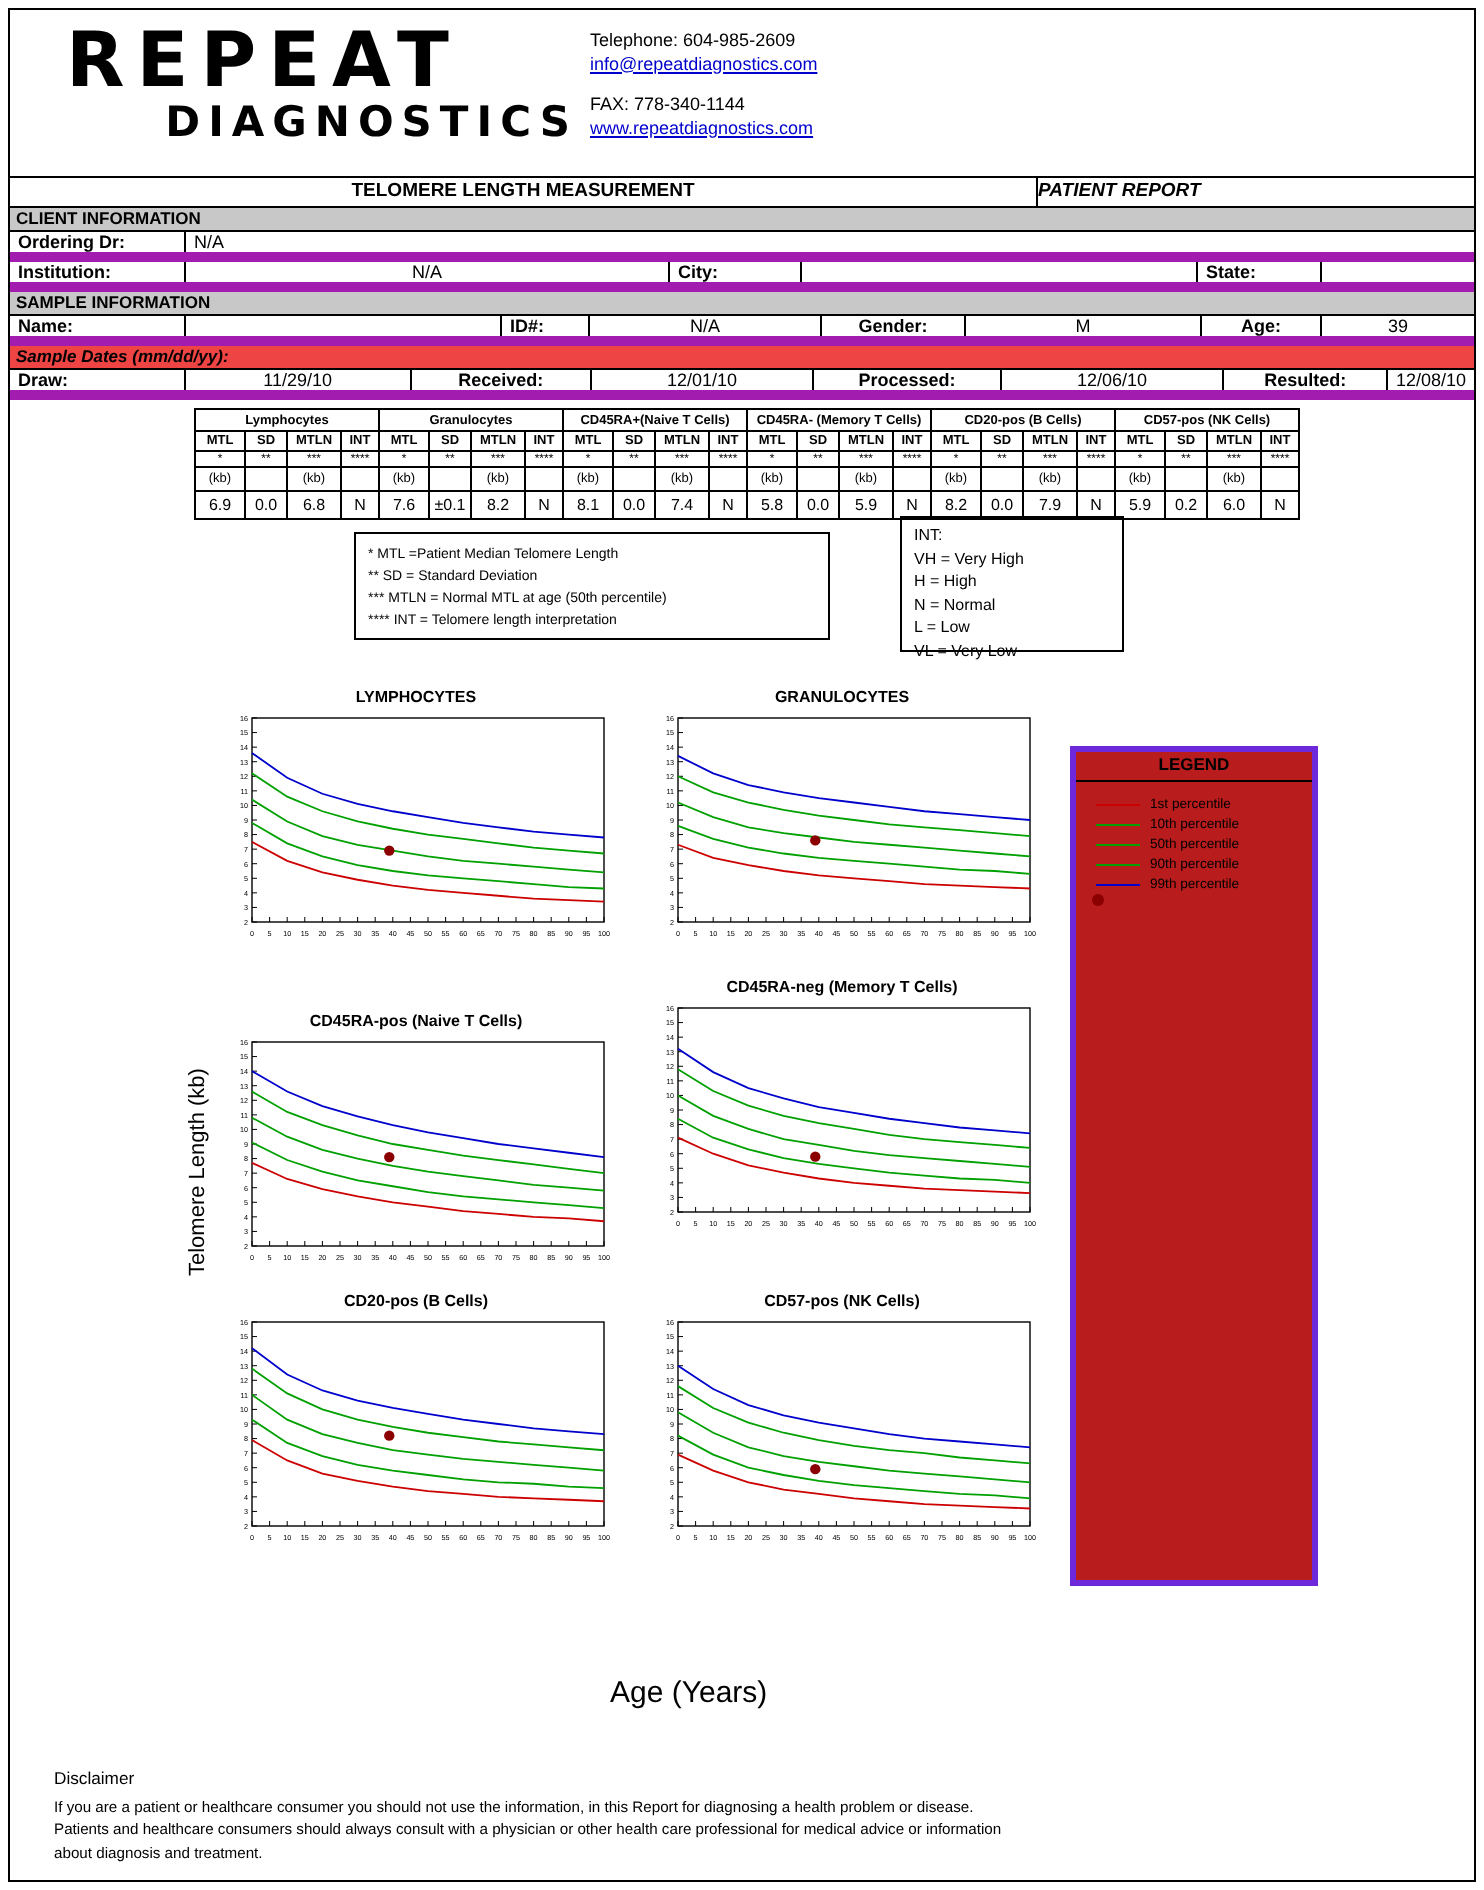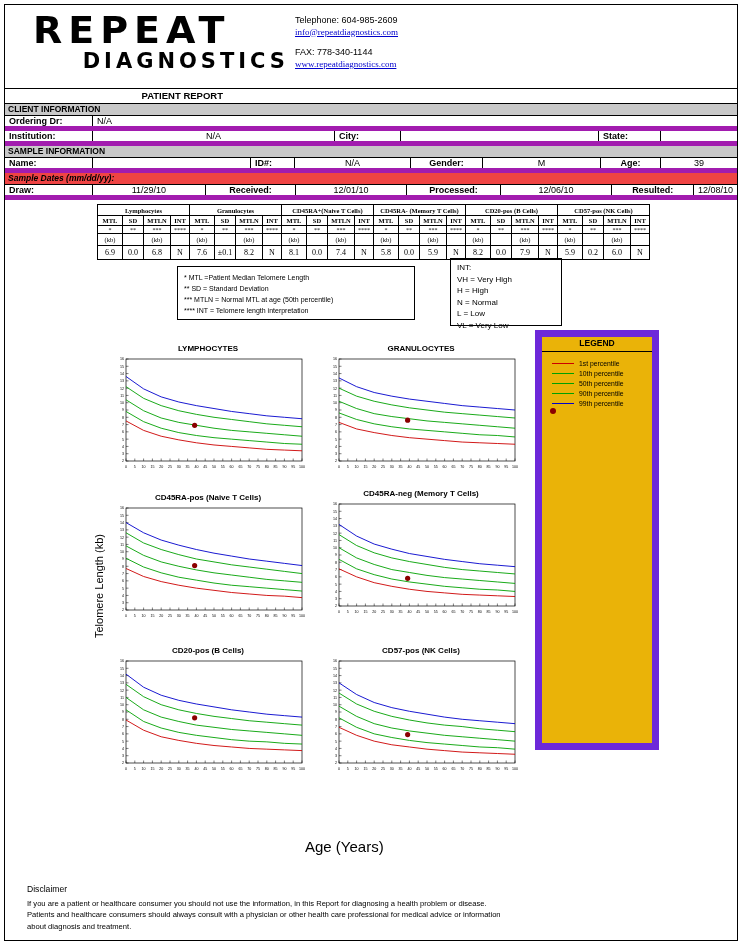--- a/index.html
+++ b/index.html
@@ -7,59 +7,59 @@
   .page{width:742px;height:945px;box-sizing:border-box;position:relative;background:#fff;}
   .frame{position:absolute;left:4px;top:4px;width:734px;height:937px;border:1px solid #000;box-sizing:border-box;}
 
   
   .hdr{display:flex;height:84px;border-bottom:1px solid #000;box-sizing:border-box;}
   .logo{width:290px;padding:6px 0 0 28px;box-sizing:border-box;}
   .logo .l1{font-family:"DejaVu Sans", sans-serif;font-weight:bold;font-size:38px;letter-spacing:6px;line-height:38px;}
   .logo .l2{font-family:"DejaVu Sans", sans-serif;font-weight:bold;font-size:21px;letter-spacing:4px;line-height:24px;text-align:right;padding-right:6px;}
   .addr{width:210px;font-size:9px;line-height:11.5px;padding-top:10px;}
   .contact{font-size:9px;line-height:11.5px;padding-top:10px;}
-  .contact a{color:#0000cc;font-family:Liberation Serif, serif;}
+  .contact a{color:#0000cc;}
   .contact .gap{height:9px;}
 
   
   .titlebar{display:flex;height:15px;border-bottom:1px solid #000;box-sizing:border-box;}
   .titlebar .t1{flex:1;text-align:center;font-weight:bold;font-size:9.5px;line-height:14px;border-right:1px solid #000;}
-  .titlebar .t2{width:218px;text-align:right;font-weight:bold;font-size:9.5px;line-height:14px;}
+  .titlebar .t2{width:218px;text-align:left;font-weight:bold;font-size:9.5px;line-height:14px;font-style:italic;}
   .sectionbar{height:12px;background:#c8c8c8;border-bottom:1px solid #000;box-sizing:border-box;font-weight:bold;font-size:8.5px;line-height:11px;padding-left:3px;}
   .sectionbar.italic{font-style:italic;background:#ef4444;}
 
   .row{display:flex;height:15px;border-bottom:5px solid #a21caf;box-sizing:border-box;font-size:9px;}
   .cell{border-right:1px solid #000;box-sizing:border-box;line-height:14px;padding:0 4px;display:flex;align-items:center;}
   .cell.lbl{font-weight:bold;}
   .cell.last{border-right:none;}
   .cell.ctr{justify-content:center;}
 
   
   .meas{position:relative;margin:4px 0 0 0;padding-left:92px;box-sizing:border-box;}
-  .mtable{border-collapse:collapse;table-layout:fixed;font-family:Liberation Serif, serif;}
+  .mtable{border-collapse:collapse;table-layout:fixed;}
   .mtable td,.mtable th{border:1px solid #000;font-size:6.5px;text-align:center;padding:0;}
   .grp{font-weight:bold;font-size:6.2px;text-align:left;padding-left:2px;height:10px;}
   .sub{height:9px;font-weight:bold;}
   .unit{height:11px;}
   .vals td{height:13px;font-size:8px;}
   .c-mtl{width:24px;} .c-sd{width:20px;} .c-mtln{width:26px;} .c-int{width:18px;}
 
   
   .boxrow{position:relative;height:72px;margin-top:6px;}
   .defbox{position:absolute;left:172px;top:0;width:238px;height:54px;border:1px solid #000;font-size:7px;line-height:11px;padding:5px 6px;box-sizing:border-box;}
   .intbox{position:absolute;left:445px;top:-8px;width:112px;height:68px;border:1px solid #000;font-size:8px;line-height:11.5px;padding:3px 6px;box-sizing:border-box;}
 
   
   .charts{position:relative;}
   .ylabel{position:absolute;left:88px;top:300px;transform:rotate(-90deg);transform-origin:left top;font-size:11px;white-space:nowrap;}
   .chart{position:absolute;}
   .chart .ctitle{font-size:8px;font-weight:bold;text-align:center;margin-bottom:2px;}
   .xlabel{position:absolute;font-size:15px;}
 
-  .legendbox{position:absolute;border:7px solid #6d28d9;box-sizing:border-box;background:#eab308;}
+  .legendbox{position:absolute;border:3px solid #6d28d9;box-sizing:border-box;background:#b91c1c;margin-top:43px;}
   .legendbox .lhead{text-align:center;font-size:8.5px;font-weight:bold;border-bottom:1px solid #000;height:14px;line-height:13px;}
   .legendbox .litem{display:flex;align-items:center;font-size:6.8px;padding:1.5px 0 1.5px 10px;}
   .legendbox .swatch{width:22px;height:0;border-top:1px solid #000;margin-right:5px;}
   .legendbox .dot{width:6px;height:6px;border-radius:50%;background:#8b0000;margin:0 0 0 8px;}
 
   
   .disc{position:absolute;left:22px;bottom:8px;width:690px;font-size:7.6px;line-height:11.5px;}
   .disc .dt{font-size:8.6px;margin-bottom:2px;}
   svg{display:block;}
 </style>
@@ -77,20 +77,21 @@
     <div class="contact">
       <div>Telephone: 604-985-2609</div>
       <div><a href="#">info@repeatdiagnostics.com</a></div>
       <div class="gap"></div>
       <div>FAX: 778-340-1144</div>
       <div><a href="#">www.repeatdiagnostics.com</a></div>
     </div>
   </div>
 
   <div class="titlebar">
+    <div class="t1">TELOMERE LENGTH MEASUREMENT</div>
     <div class="t2">PATIENT REPORT</div>
   </div>
 
   <div class="sectionbar">CLIENT INFORMATION</div>
   <div class="row">
     <div class="cell lbl" style="width:88px">Ordering Dr:</div>
     <div class="cell last" style="flex:1">N/A</div>
   </div>
   <div class="row">
     <div class="cell lbl" style="width:88px">Institution:</div>
@@ -452,21 +453,21 @@
             <line x1="16" x2="18.5" y1="4" y2="4" stroke="#000" stroke-width="0.5"></line>
             <text x="14" y="5.4" font-size="3.6" text-anchor="end" font-family="&quot;Liberation Sans&quot;, sans-serif">16</text>
             <polyline points="16,22.94285714285715 33.6,31.685714285714283 51.2,37.514285714285705 68.8,41.157142857142844 86.4,44.07142857142858 104,46.25714285714287 121.6,48.44285714285714 139.2,50.62857142857143 156.8,52.08571428571428 174.4,53.542857142857144 192,55" fill="none" stroke="#0000cc" stroke-width="0.9"></polyline>
             <polyline points="16,33.14285714285714 33.6,41.157142857142844 51.2,46.25714285714287 68.8,49.900000000000006 86.4,52.81428571428571 104,55 121.6,57.18571428571429 139.2,58.64285714285714 156.8,60.099999999999994 174.4,61.557142857142864 192,63.01428571428571" fill="none" stroke="#00a000" stroke-width="0.9"></polyline>
             <polyline points="16,46.25714285714287 33.6,53.542857142857144 51.2,58.64285714285714 68.8,61.557142857142864 86.4,63.74285714285715 104,65.92857142857143 121.6,67.38571428571429 139.2,68.84285714285714 156.8,70.3 174.4,71.75714285714285 192,73.21428571428572" fill="none" stroke="#00a000" stroke-width="0.9"></polyline>
             <polyline points="16,57.91428571428572 33.6,64.47142857142858 51.2,68.84285714285714 68.8,71.75714285714285 86.4,73.94285714285714 104,75.4 121.6,76.85714285714286 139.2,78.31428571428572 156.8,79.77142857142857 174.4,80.5 192,81.95714285714286" fill="none" stroke="#00a000" stroke-width="0.9"></polyline>
             <polyline points="16,67.38571428571429 33.6,73.94285714285714 51.2,77.58571428571429 68.8,80.5 86.4,82.68571428571428 104,84.14285714285714 121.6,85.6 139.2,87.05714285714286 156.8,87.78571428571428 174.4,88.5142857142857 192,89.24285714285715" fill="none" stroke="#cc0000" stroke-width="0.9"></polyline>
             <circle cx="84.64" cy="65.2" r="2.6" fill="#8b0000"></circle>
           </svg>
         </div>
-        <div class="chart" style="left: 105px; top: 155px; width: 196px;">
+        <div class="chart" style="left: 105px; top: 168px; width: 196px;">
           <div class="ctitle">CD45RA-pos  (Naive T Cells)</div>
           <svg width="196" height="118">
             <rect x="16" y="4" width="176" height="102" fill="#fff" stroke="#000" stroke-width="0.7"></rect>
             <line x1="16" x2="16" y1="106" y2="103.5" stroke="#000" stroke-width="0.5"></line>
             <text x="16" y="113" font-size="3.6" text-anchor="middle" font-family="&quot;Liberation Sans&quot;, sans-serif">0</text>
             <line x1="24.8" x2="24.8" y1="106" y2="103.5" stroke="#000" stroke-width="0.5"></line>
             <text x="24.8" y="113" font-size="3.6" text-anchor="middle" font-family="&quot;Liberation Sans&quot;, sans-serif">5</text>
             <line x1="33.6" x2="33.6" y1="106" y2="103.5" stroke="#000" stroke-width="0.5"></line>
             <text x="33.6" y="113" font-size="3.6" text-anchor="middle" font-family="&quot;Liberation Sans&quot;, sans-serif">10</text>
             <line x1="42.4" x2="42.4" y1="106" y2="103.5" stroke="#000" stroke-width="0.5"></line>

